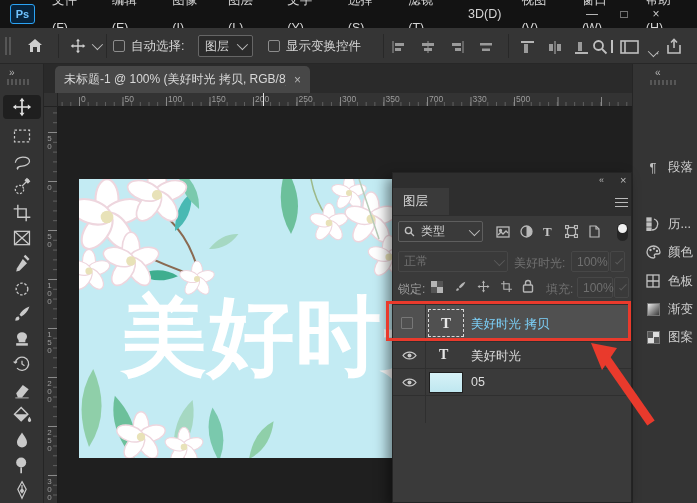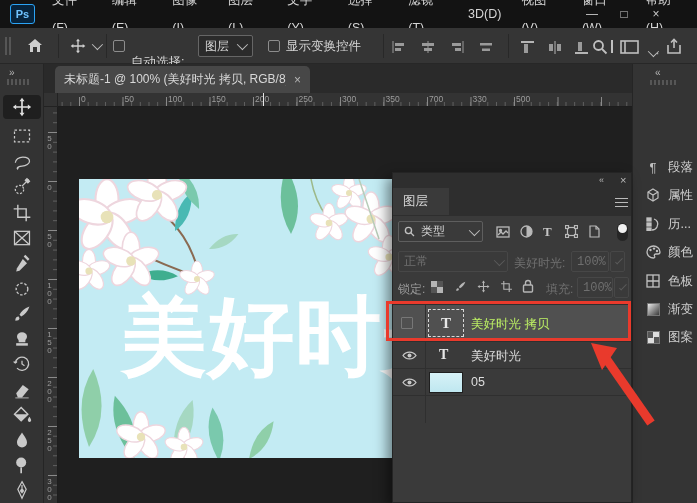--- a/index.html
+++ b/index.html
@@ -80,21 +80,21 @@
   #layers-panel { left:392px; top:172px; width:240px; height:331px; background:#3a3a3a;
     border:1px solid #242424; box-shadow:-5px 5px 12px rgba(0,0,0,.45); }
   .strip { left:0; width:238px; background:#2e2e2e; }
   #lp-tab { left:0; top:15px; width:56px; height:27px; background:#3a3a3a;
     color:#d8d8d8; font-size:12.5px; line-height:27px; padding-left:10px; }
   .hamburger { width:13px; height:9px; border-top:1.5px solid #bbb;
     border-bottom:1.5px solid #bbb; }
   .hamburger:before { content:""; display:block; margin-top:2.7px; height:1.5px; background:#bbb; }
   .inbox { height:21px; border:1px solid #5e5e5e; border-radius:2px; display:flex;
     align-items:center; padding:0 5px; gap:6px; background:#3a3a3a; }
-  .inbox.dis { border-color:#474747;font-family:Liberation Mono, monospace; }
+  .inbox.dis { border-color:#474747; }
   .inbox.dis .chev { border-color:#5a5a5a; }
   .lp-label { font-size:12px; }
   .lrow { left:0; width:238px; background:#3a3a3a; border-bottom:1px solid #2f2f2f; }
   .lrow.sel { background:#505050; }
   .eye-col-sep { left:32px; width:1px; background:#2f2f2f; }
   .lname { font-size:12.5px; color:#dedede; white-space:nowrap; }
   .t-thumb { color:#e8e8e8; font-weight:bold; font-size:14px; font-family:"Liberation Serif",serif; }
   .thumb { width:34px; height:21px; border:1px solid #1f1f1f; }
   .toggle { width:11px; height:18px; background:#262626; border-radius:6px; }
   .toggle .ball { position:absolute; left:1px; top:1px; width:9px; height:9px;
@@ -147,21 +147,21 @@
   </div>
   <div class="abs vdiv" style="left:58px"></div>
   <div class="abs bar-icon" style="left:70px;top:10px">
     <svg width="16" height="16" viewBox="0 0 24 24" fill="#cfcfcf">
         <path d="M12 1l3 4h-2v6h6V9l4 3-4 3v-2h-6v6h2l-3 4-3-4h2v-6H5v2l-4-3 4-3v2h6V5H9z"></path>
       </svg>
   </div>
   <div class="abs chev" style="left:92px;top:14px"></div>
   <div class="abs vdiv" style="left:106px"></div>
   <div class="abs checkbox" style="left:113px;top:12px"></div>
-  <span class="abs txt" style="left:131px;top:26px">自动选择:</span>
+  <span class="abs txt" style="left:131px;top:10px">自动选择:</span>
   <div class="abs opt-drop" style="left:198px;width:55px">
     <span class="txt" style="font-size:12px">图层</span>
     <span class="chev"></span>
   </div>
   <div class="abs checkbox" style="left:268px;top:12px"></div>
   <span class="abs txt" style="left:286px;top:10px">显示变换控件</span>
   <div class="abs vdiv" style="left:383px"></div>
   <div class="abs bar-icon" style="left:392px;top:13px">
     <svg width="14" height="12" viewBox="0 0 14 12">
         <path d="M1 0v12" stroke="#9a9a9a"></path>
@@ -418,29 +418,20 @@
 </div>
 
 <div class="abs" id="rightdock">
   <div class="abs collapse" style="left:22px;top:3px">«</div>
   <div class="abs grip" style="left:17px;top:16px;width:26px;height:5px"></div>
 
   <div class="abs dock-tab" style="top:89px">
     <span class="dock-ic">¶</span>
     <span>段落</span>
   </div>
-  <div class="abs dock-tab" style="top:117px">
-    <span class="dock-ic">
-      <svg width="14" height="14" viewBox="0 0 14 14" fill="none" stroke="#c0c0c0" stroke-width="1.2">
-          <path d="M7 1l5 3v6l-5 3-5-3V4z"></path>
-          <path d="M2 4l5 3 5-3M7 7v6"></path>
-        </svg>
-    </span>
-    <span>属性</span>
-  </div>
   <div class="abs dock-tab" style="top:146px">
     <span class="dock-ic">
       <svg width="14" height="14" viewBox="0 0 14 14" fill="none" stroke="#c0c0c0" stroke-width="1.3">
           <rect x="1" y="1" width="4" height="3" fill="#c0c0c0"></rect>
           <rect x="1" y="6" width="4" height="3" fill="#c0c0c0"></rect>
           <rect x="1" y="11" width="4" height="2.5" fill="#c0c0c0"></rect>
           <path d="M8 2c3 1 5 4 3 8-1 2-3 3-5 3"></path>
         </svg>
     </span>
     <span>历...</span>
@@ -581,21 +572,21 @@
     <span class="chev"></span>
   </div>
 
   <div class="abs" style="left:0;top:131px;width:238px;height:1px;background:#2f2f2f"></div>
 
   <div class="abs lrow sel" style="top:132px;height:37px">
     <div class="abs checkbox" style="left:8px;top:12px;border-color:#777;border-radius:1px"></div>
     <div class="abs" style="left:36px;top:5px;width:34px;height:26px;outline:1px dashed #d8d8d8;display:flex;align-items:center;justify-content:center">
       <span class="t-thumb" style="font-size:15px">T</span>
     </div>
-    <span class="abs lname" style="left:78px;top:11px;color:#bef264">美好时光 拷贝</span>
+    <span class="abs lname" style="left:78px;top:11px;color:#7dd3fc">美好时光 拷贝</span>
   </div>
 
   <div class="abs lrow" style="top:169px;height:27px">
     <div class="abs" style="left:9px;top:8px">
       <svg width="15" height="11" viewBox="0 0 15 11">
           <path d="M1 5.5C4 1 11 1 14 5.5 11 10 4 10 1 5.5z" fill="none" stroke="#c9c9c9" stroke-width="1.3"></path>
           <circle cx="7.5" cy="5.5" r="2" fill="#c9c9c9"></circle>
         </svg>
     </div>
     <span class="abs t-thumb" style="left:46px;top:5px">T</span>

